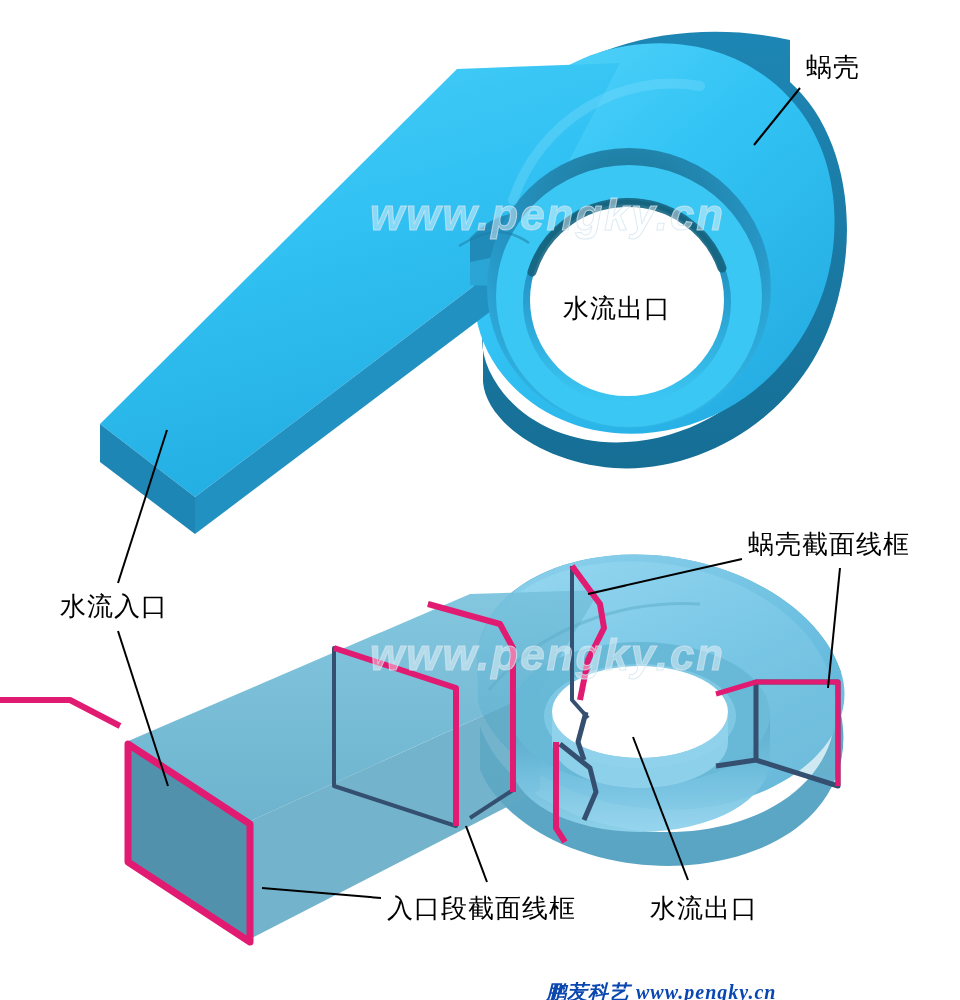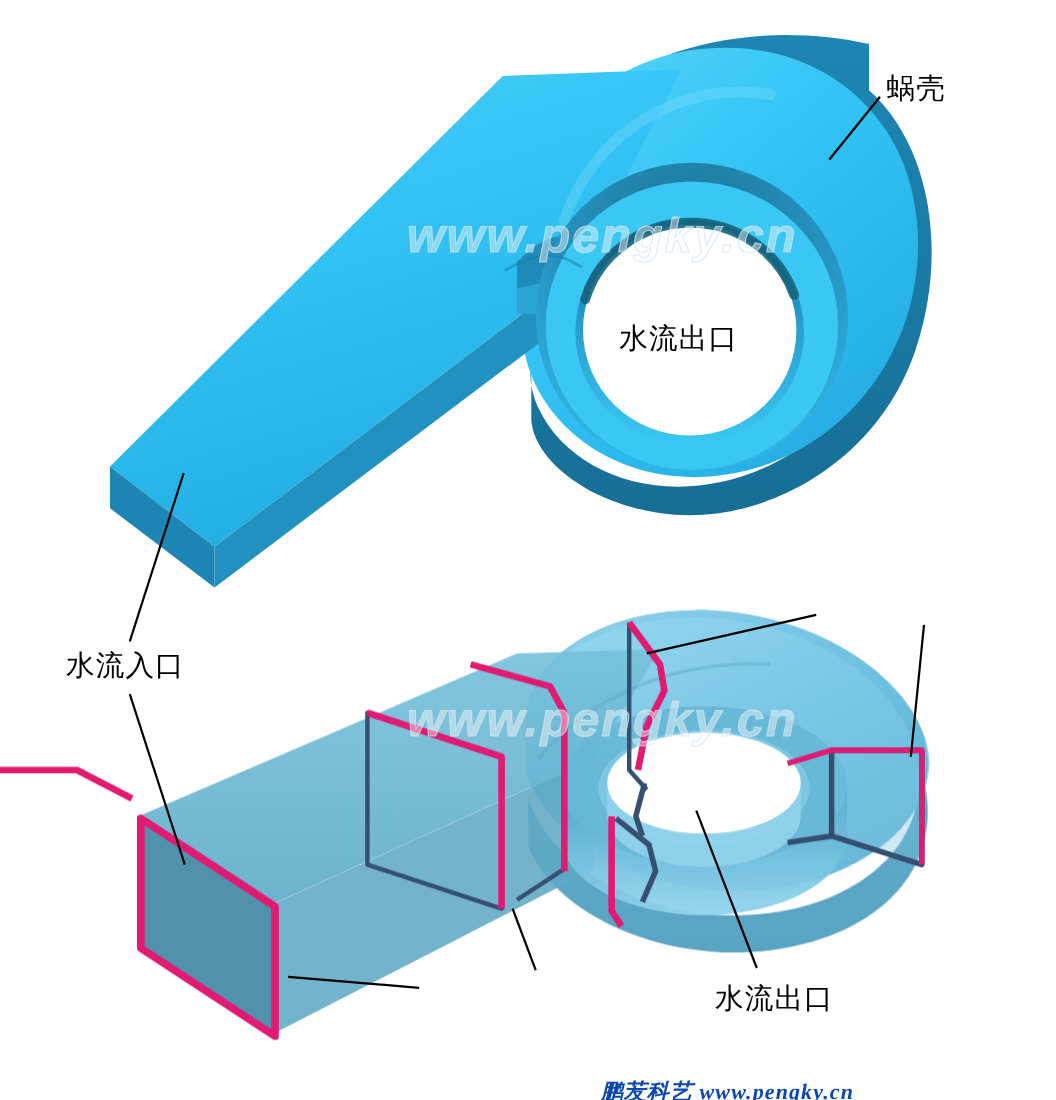--- a/index.html
+++ b/index.html
@@ -287,25 +287,27 @@
       <line x1="840" y1="568" x2="828" y2="688"></line>
       <line x1="381" y1="898" x2="262" y2="888"></line>
       <line x1="487" y1="882" x2="466" y2="826"></line>
       <line x1="688" y1="880" x2="633" y2="737"></line>
     </g>
   </svg>
 
   <div class="watermark" style="left:370px; top:190px;">www.pengky.cn</div>
   <div class="watermark" style="left:370px; top:630px;">www.pengky.cn</div>
 
-  <div class="label" style="left:806px; top:68px;">蜗壳</div>
+  <div class="label" style="left:806px; top:54px;">蜗壳</div>
 
   <div class="label" style="left:563px; top:295px;">水流出口</div>
 
   <div class="label" style="left:60px; top:593px;">水流入口</div>
 
-
+  <div class="label" style="left:748px; top:531px;">蜗壳截面线框</div>
+
+  <div class="label" style="left:387px; top:895px;">入口段截面线框</div>
 
   <div class="label" style="left:650px; top:895px;">水流出口</div>
 
   <div class="footer-text" style="left:546px; top:955px;">鹏苃科艺 www.pengky.cn</div>
 
 </div>
 
 </body></html>

